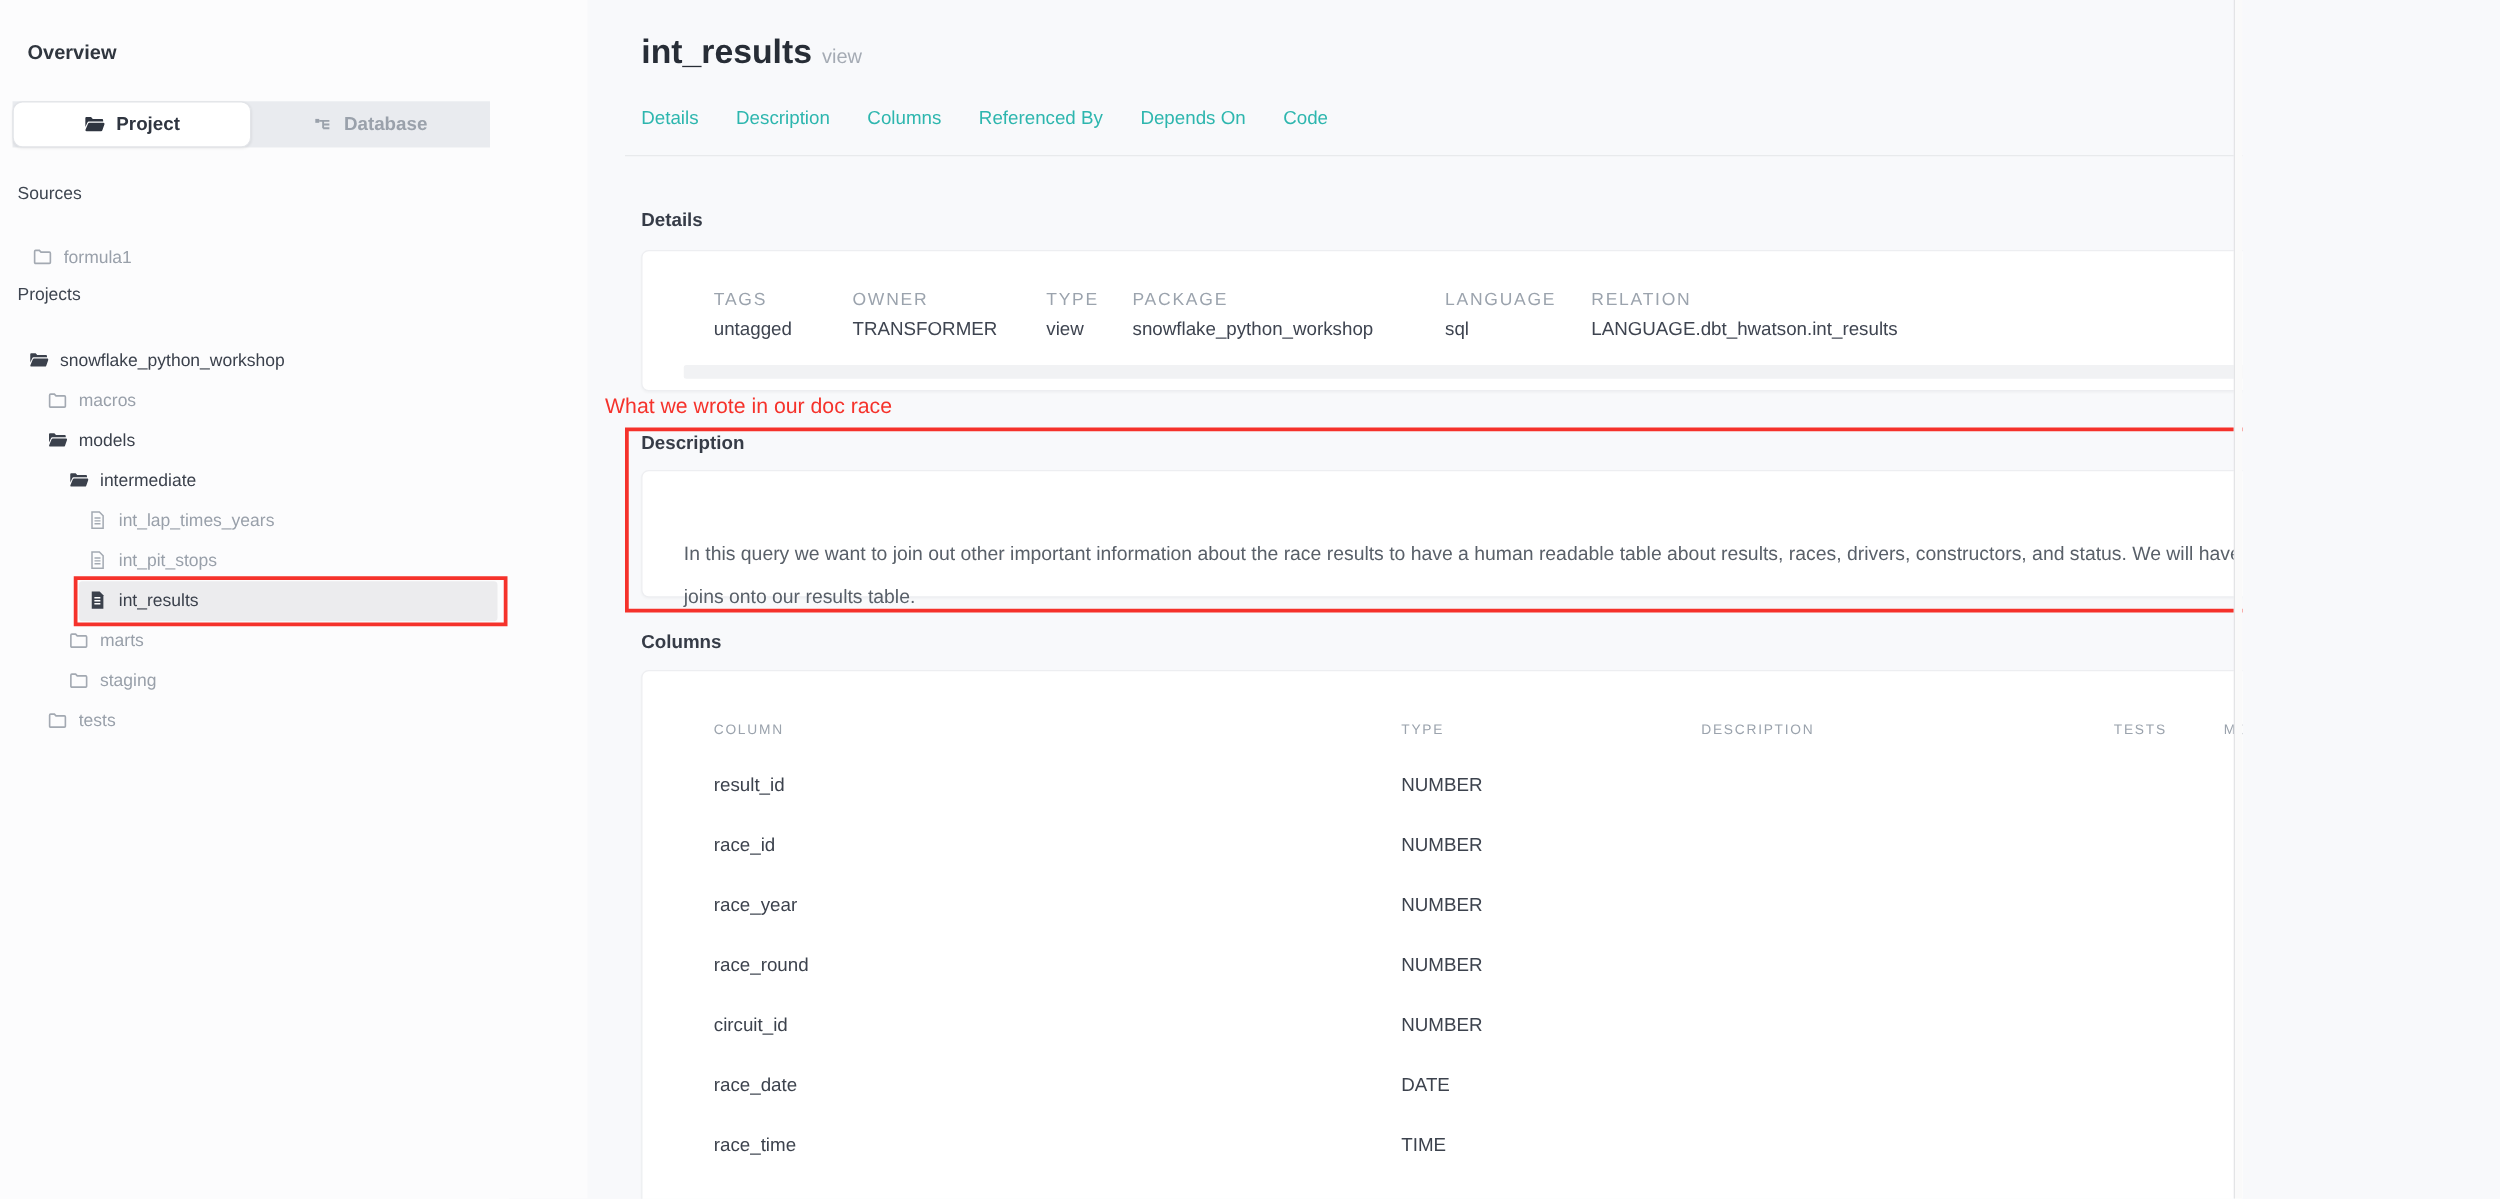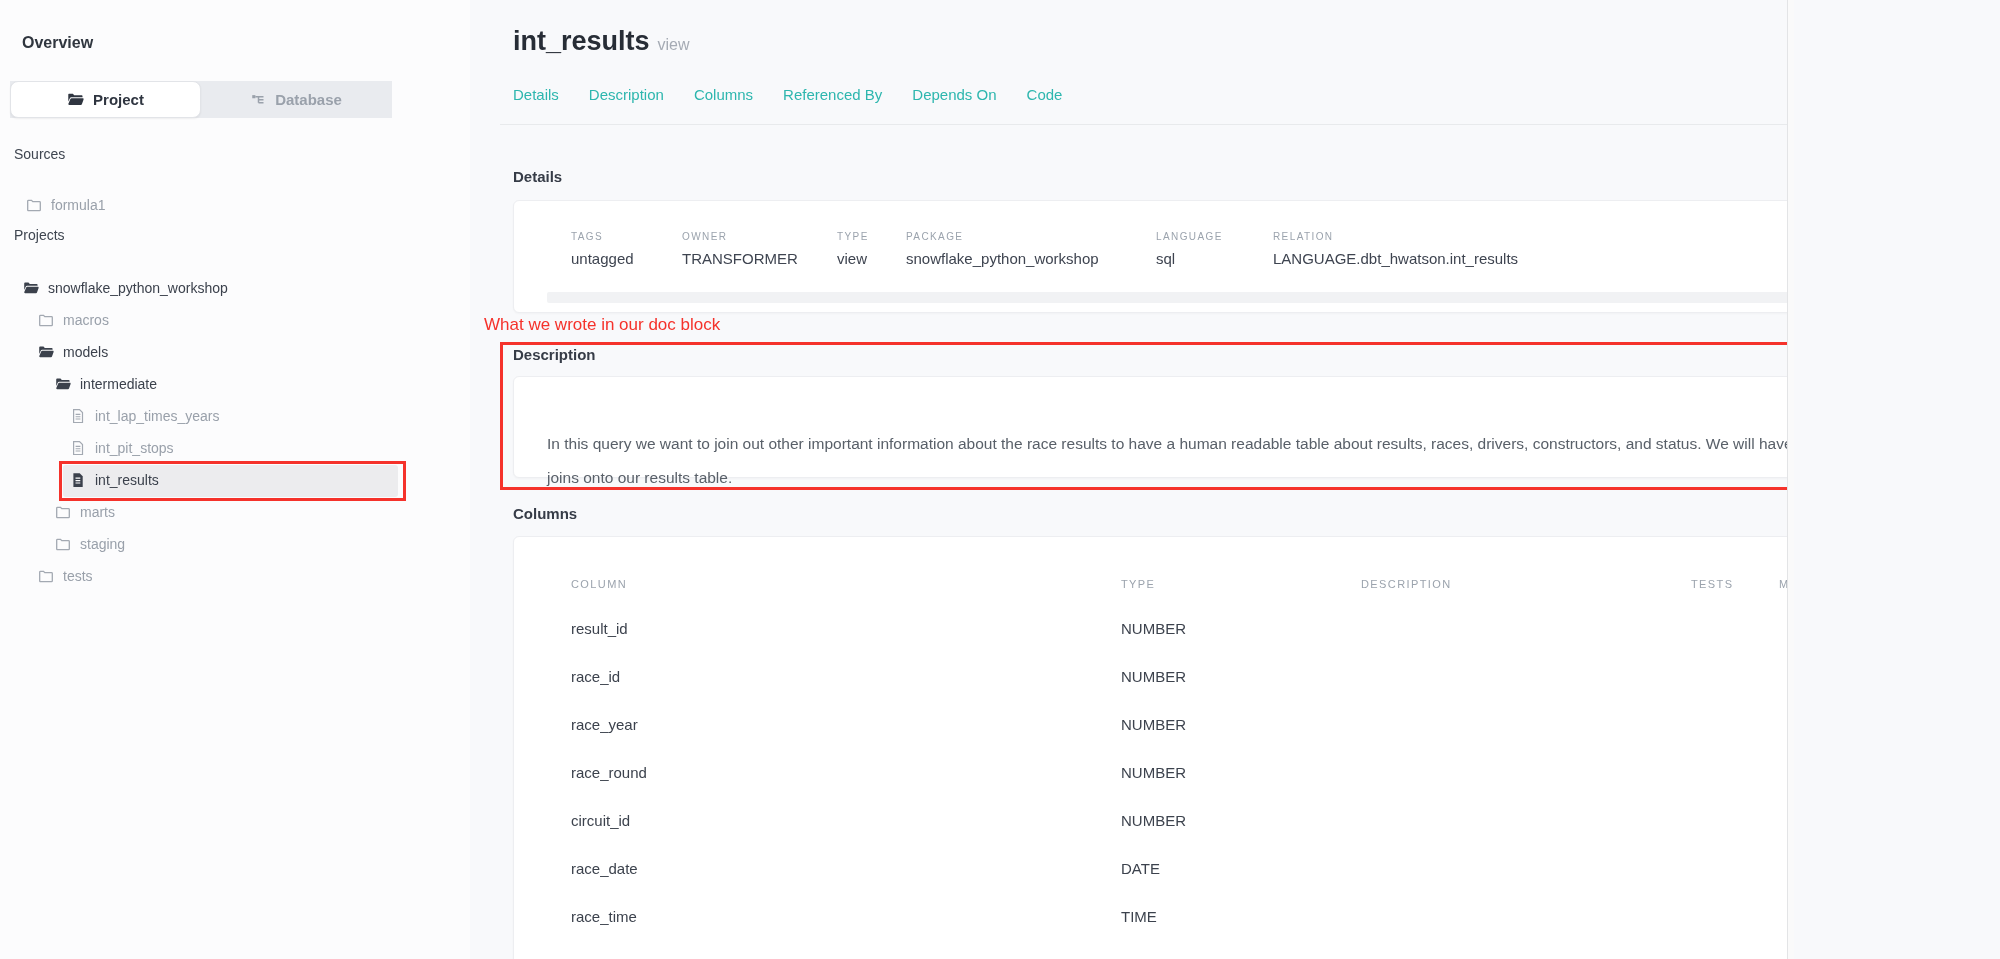--- a/index.html
+++ b/index.html
@@ -35,21 +35,21 @@
   .tabs-divider { position:absolute; left:500px; top:124px; width:1382px; height:1px; background:#e8eaec; }
 
   .sec-title { position:absolute; left:513px; font-size:15px; font-weight:700; color:#363c47; }
   .card { position:absolute; background:#ffffff; border:1px solid #edeef1; border-radius:6px; box-shadow:0 1px 2px rgba(0,0,0,.03); }
 
   
   .details-card { left:513px; top:200px; width:1367px; height:113px; }
   .fields { position:absolute; left:57px; top:30px; right:20px; display:flex; }
   .field { display:flex; flex-direction:column; gap:8px; }
   .f-tags{width:111px;} .f-owner{width:155px;} .f-type{width:69px;} .f-package{width:250px;} .f-language{width:117px;} .f-relation{flex:1;}
-  .f-label { font-size:10px; letter-spacing:1.4px; color:#9ba3ad; font-weight:500; }
+  .f-label { font-size:14px; letter-spacing:1.4px; color:#9ba3ad; font-weight:500; }
   .f-value { font-size:15px; color:#3e4450; }
   .details-strip { position:absolute; left:33px; top:91px; width:1328px; height:11px; background:#f1f2f4; border-radius:2px; }
 
   
   .annotation { position:absolute; left:484px; top:315px; font-size:17px; color:#f5322b; }
   .anno-box { position:absolute; left:500px; top:342px; width:1397px; height:148px; border:3px solid #f5322b; pointer-events:none; }
   .desc-title { top:346px; }
   .desc-card { left:513px; top:376px; width:1367px; height:102px; }
   .desc-text { position:absolute; left:33px; right:42px; top:26px; font-size:15.5px; line-height:34px; color:#596069;margin-top:24px; }
 
@@ -258,21 +258,21 @@
         <span class="f-value">sql</span>
       </div>
       <div class="field f-relation">
         <span class="f-label">RELATION</span>
         <span class="f-value">LANGUAGE.dbt_hwatson.int_results</span>
       </div>
     </div>
     <div class="details-strip"></div>
   </div>
 
-  <div class="annotation">What we wrote in our doc block</div>
+  <div class="annotation">What we wrote in our doc race</div>
   <div class="anno-box"></div>
   <div class="sec-title desc-title">Description</div>
   <div class="card desc-card">
     <div class="desc-text">In this query we want to join out other important information about the race results to have a human readable table about results, races, drivers, constructors, and status. We will have 4 left joins onto our results table.</div>
   </div>
 
   <div class="sec-title cols-title">Columns</div>
   <div class="card cols-card">
     <div class="ct-header">
       <span class="c-name">COLUMN</span>

